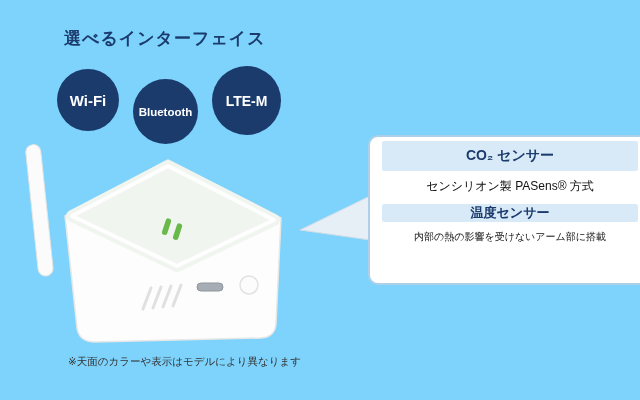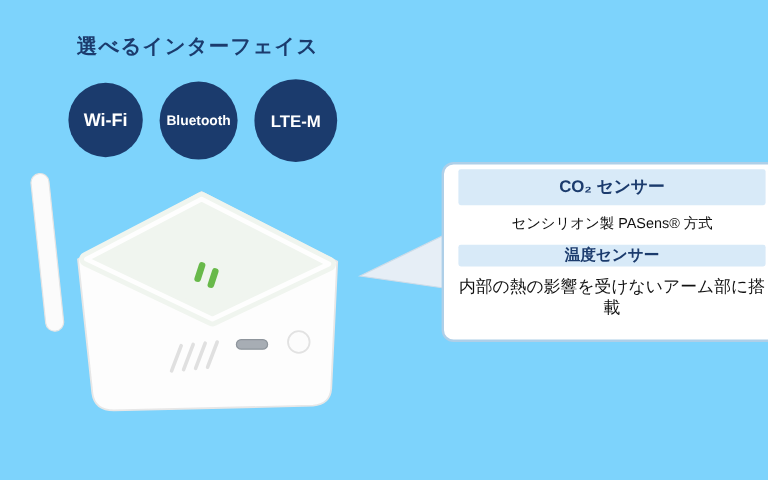--- a/index.html
+++ b/index.html
@@ -16,21 +16,21 @@
   .if-title{
     position:absolute;left:64px;top:27px;
     font-size:17px;font-weight:bold;color:var(--navy);letter-spacing:1px;
   }
   .circle{
     position:absolute;border-radius:50%;background:var(--navy);color:#fff;
     display:flex;align-items:center;justify-content:center;
     font-weight:bold;
   }
   .c-wifi{left:57px;top:69px;width:62px;height:62px;font-size:15px;}
-  .c-bt{left:133px;top:68px;width:65px;height:65px;font-size:11.5px;}
+  .c-bt{left:133px;top:79px;width:65px;height:65px;font-size:11.5px;}
   .c-lte{left:212px;top:66px;width:69px;height:69px;font-size:14px;}
 
   .device-svg{position:absolute;left:25px;top:138px;width:280px;height:212px;}
 
   .footnote{
     position:absolute;left:68px;top:355px;
     font-size:10.5px;color:#333;
   }
 
   .sensors-title{
@@ -47,21 +47,21 @@
   .blue-box{
     background:var(--box-blue);color:var(--navy);font-weight:bold;
     display:flex;align-items:center;justify-content:center;border-radius:2px;
   }
   .co2-box{height:30px;font-size:14px;margin-bottom:7px;}
   .panel-note{
     text-align:center;color:#111;font-size:12px;margin-bottom:9px;
   }
   .small-boxes{display:flex;gap:8px;margin-bottom:8px;flex-direction:column;}
   .small-boxes .blue-box{flex:1;height:26px;font-size:13px;}
-  .arm-note{text-align:center;color:#111;font-size:14px;}
+  .arm-note{text-align:center;color:#111;font-size:10px;}
 </style>
 </head>
 <body>
 
 <div class="canvas">
 
   <div class="if-title">選べるインターフェイス</div>
 
   <div class="circle c-wifi">Wi-Fi</div>
   <div class="circle c-bt">Bluetooth</div>
@@ -102,14 +102,15 @@
 
   <div class="panel">
     <div class="blue-box co2-box">CO₂ センサー</div>
     <div class="panel-note">センシリオン製 PASens® 方式</div>
     <div class="small-boxes">
       <div class="blue-box">温度センサー</div>
     </div>
     <div class="arm-note">内部の熱の影響を受けないアーム部に搭載</div>
   </div>
 
+  <div class="footnote">※天面のカラーや表示はモデルにより異なります</div>
 
 </div>
 
 </body></html>

